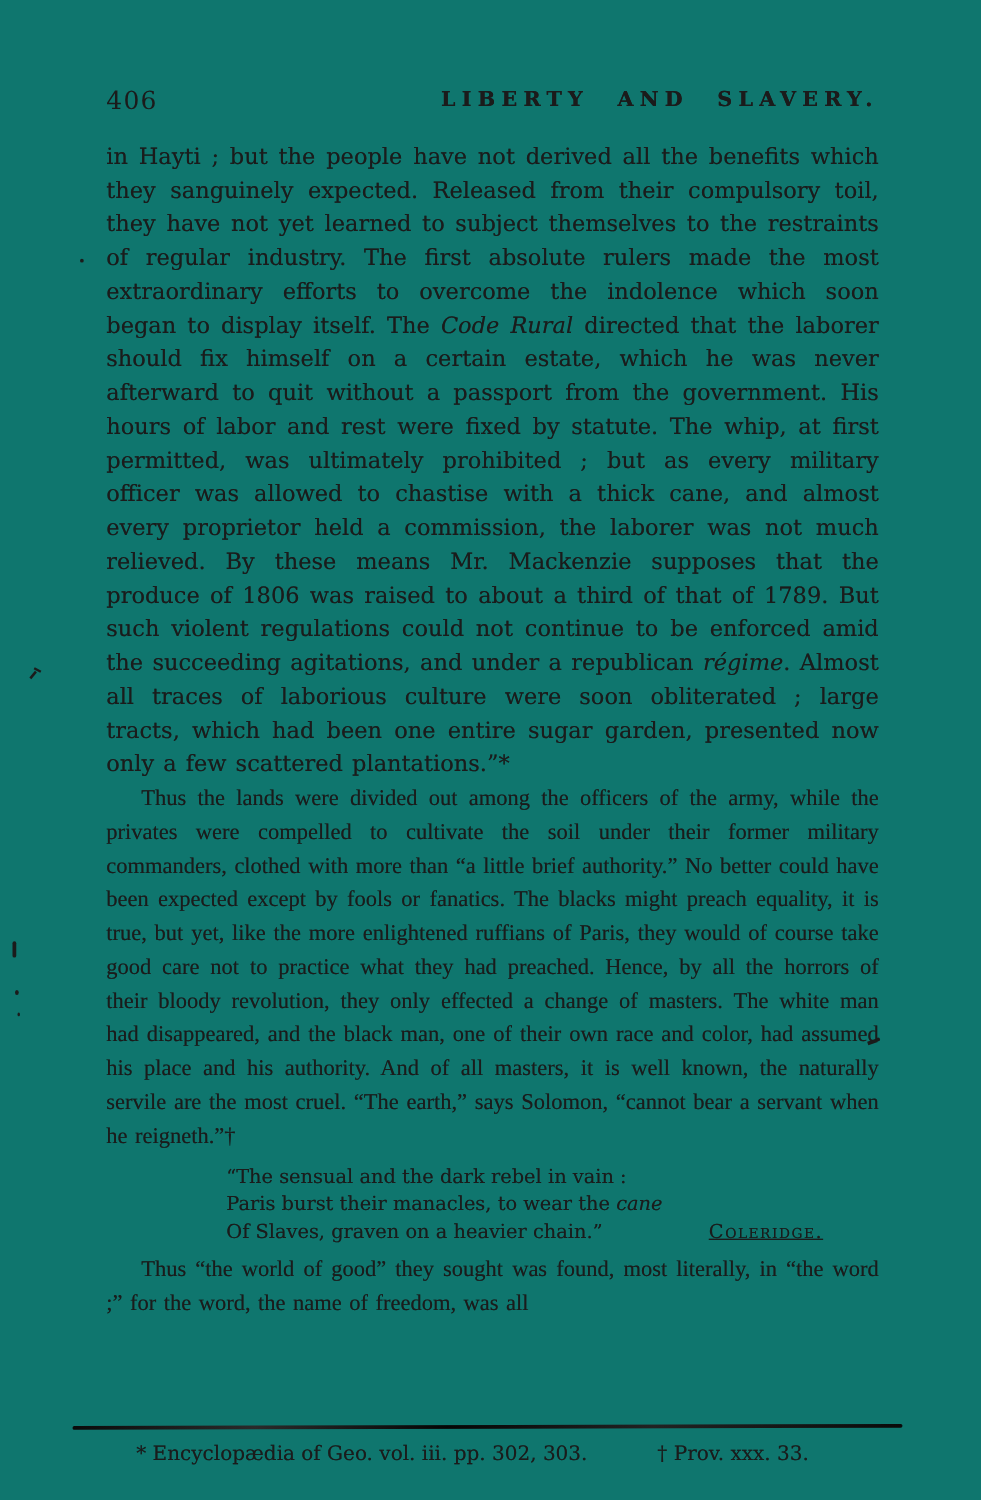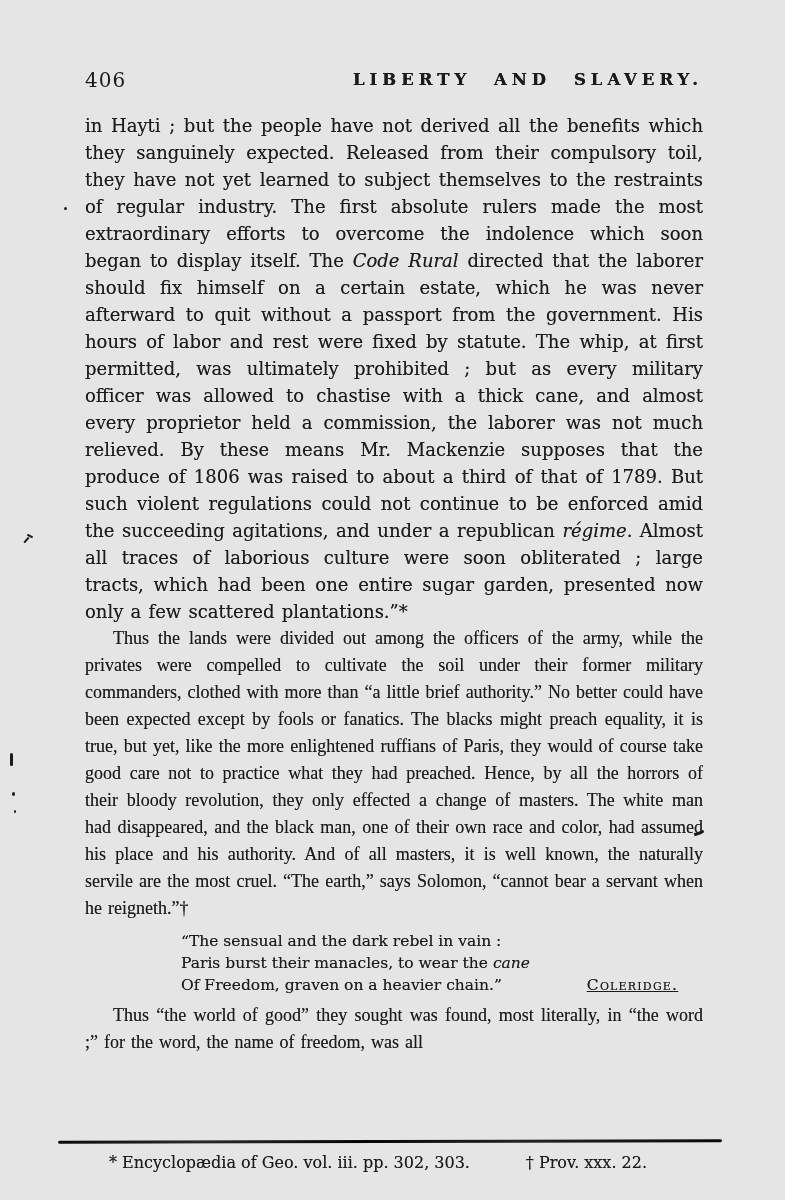--- a/index.html
+++ b/index.html
@@ -1,19 +1,19 @@
 <!DOCTYPE html>
 <html><head>
 <meta charset="utf-8">
 <style>
   html,body{margin:0;padding:0;background:#ffffff;}
   .page{
     position:relative;
     width:785px;height:1200px;
-    background:#e5e5e5;
+    background:#0f766e;
     color:#1b1b1b;
     font-family:"DejaVu Serif","Liberation Serif",serif;
     overflow:hidden;
   }
   .content{
     position:absolute;
     left:85px;top:66px;width:618px;
   }
   .running-head{
     position:relative;
@@ -96,32 +96,32 @@
       <span class="head-title">LIBERTY AND SLAVERY.</span>
     </div>
 
     <p class="para"><span>in Hayti ; but the people have not derived all the benefits which they sanguinely expected.  Released from their compulsory toil, they have not yet learned to subject themselves to the restraints of regular industry.  The first absolute rulers made the most extraordinary efforts to overcome the indolence which soon began to display itself.  The </span><i class="it">Code Rural</i><span> directed that the laborer should fix himself on a certain estate, which he was never afterward to quit without a passport from the government.  His hours of labor and rest were fixed by statute.  The whip, at first permitted, was ultimately prohibited ; but as every military officer was allowed to chastise with a thick cane, and almost every proprietor held a commission, the laborer was not much relieved.  By these means Mr. Mackenzie supposes that the produce of 1806 was raised to about a third of that of 1789.  But such violent regulations could not continue to be enforced amid the succeeding agitations, and under a republican </span><i class="it">régime</i><span>.  Almost all traces of laborious culture were soon obliterated ; large tracts, which had been one entire sugar garden, presented now only a few scattered plantations.”*</span></p>
 
     <p class="para indented"><span>Thus the lands were divided out among the officers of the army, while the privates were compelled to cultivate the soil under their former military commanders, clothed with more than “a little brief authority.”  No better could have been expected except by fools or fanatics.  The blacks might preach equality, it is true, but yet, like the more enlightened ruffians of Paris, they would of course take good care not to practice what they had preached.  Hence, by all the horrors of their bloody revolution, they only effected a change of masters.  The white man had disappeared, and the black man, one of their own race and color, had assumed his place and his authority.  And of all masters, it is well known, the naturally servile are the most cruel.  “The earth,” says Solomon, “cannot bear a servant when he reigneth.”†</span></p>
 
     <div class="verse">
       <div class="verse-line"><span>“The sensual and the dark rebel in vain :</span></div>
       <div class="verse-line"><span>Paris burst their manacles, to wear the </span><i class="it">cane</i></div>
-      <div class="verse-line"><span>Of Freedom, graven on a heavier chain.”</span><span class="verse-attribution">Coleridge.</span></div>
+      <div class="verse-line"><span>Of Slaves, graven on a heavier chain.”</span><span class="verse-attribution">Coleridge.</span></div>
     </div>
 
     <p class="para indented para3"><span>Thus “the world of good” they sought was found, most literally, in “the word ;” for the word, the name of freedom, was all</span></p>
 
   </div>
 
   <div class="footnote-rule"></div>
 
   <div class="footnotes">
     <span class="fn-left">* Encyclopædia of Geo. vol. iii. pp. 302, 303.</span>
-    <span class="fn-right">† Prov. xxx. 22.</span>
+    <span class="fn-right">† Prov. xxx. 33.</span>
   </div>
 
   <div class="artifact a1a"></div>
   <div class="artifact a1b"></div>
   <div class="artifact a2a"></div>
   <div class="artifact a2b"></div>
   <div class="artifact a2c"></div>
   <div class="artifact a3a"></div>
   <div class="artifact a3b"></div>
   <div class="artifact a4"></div>

